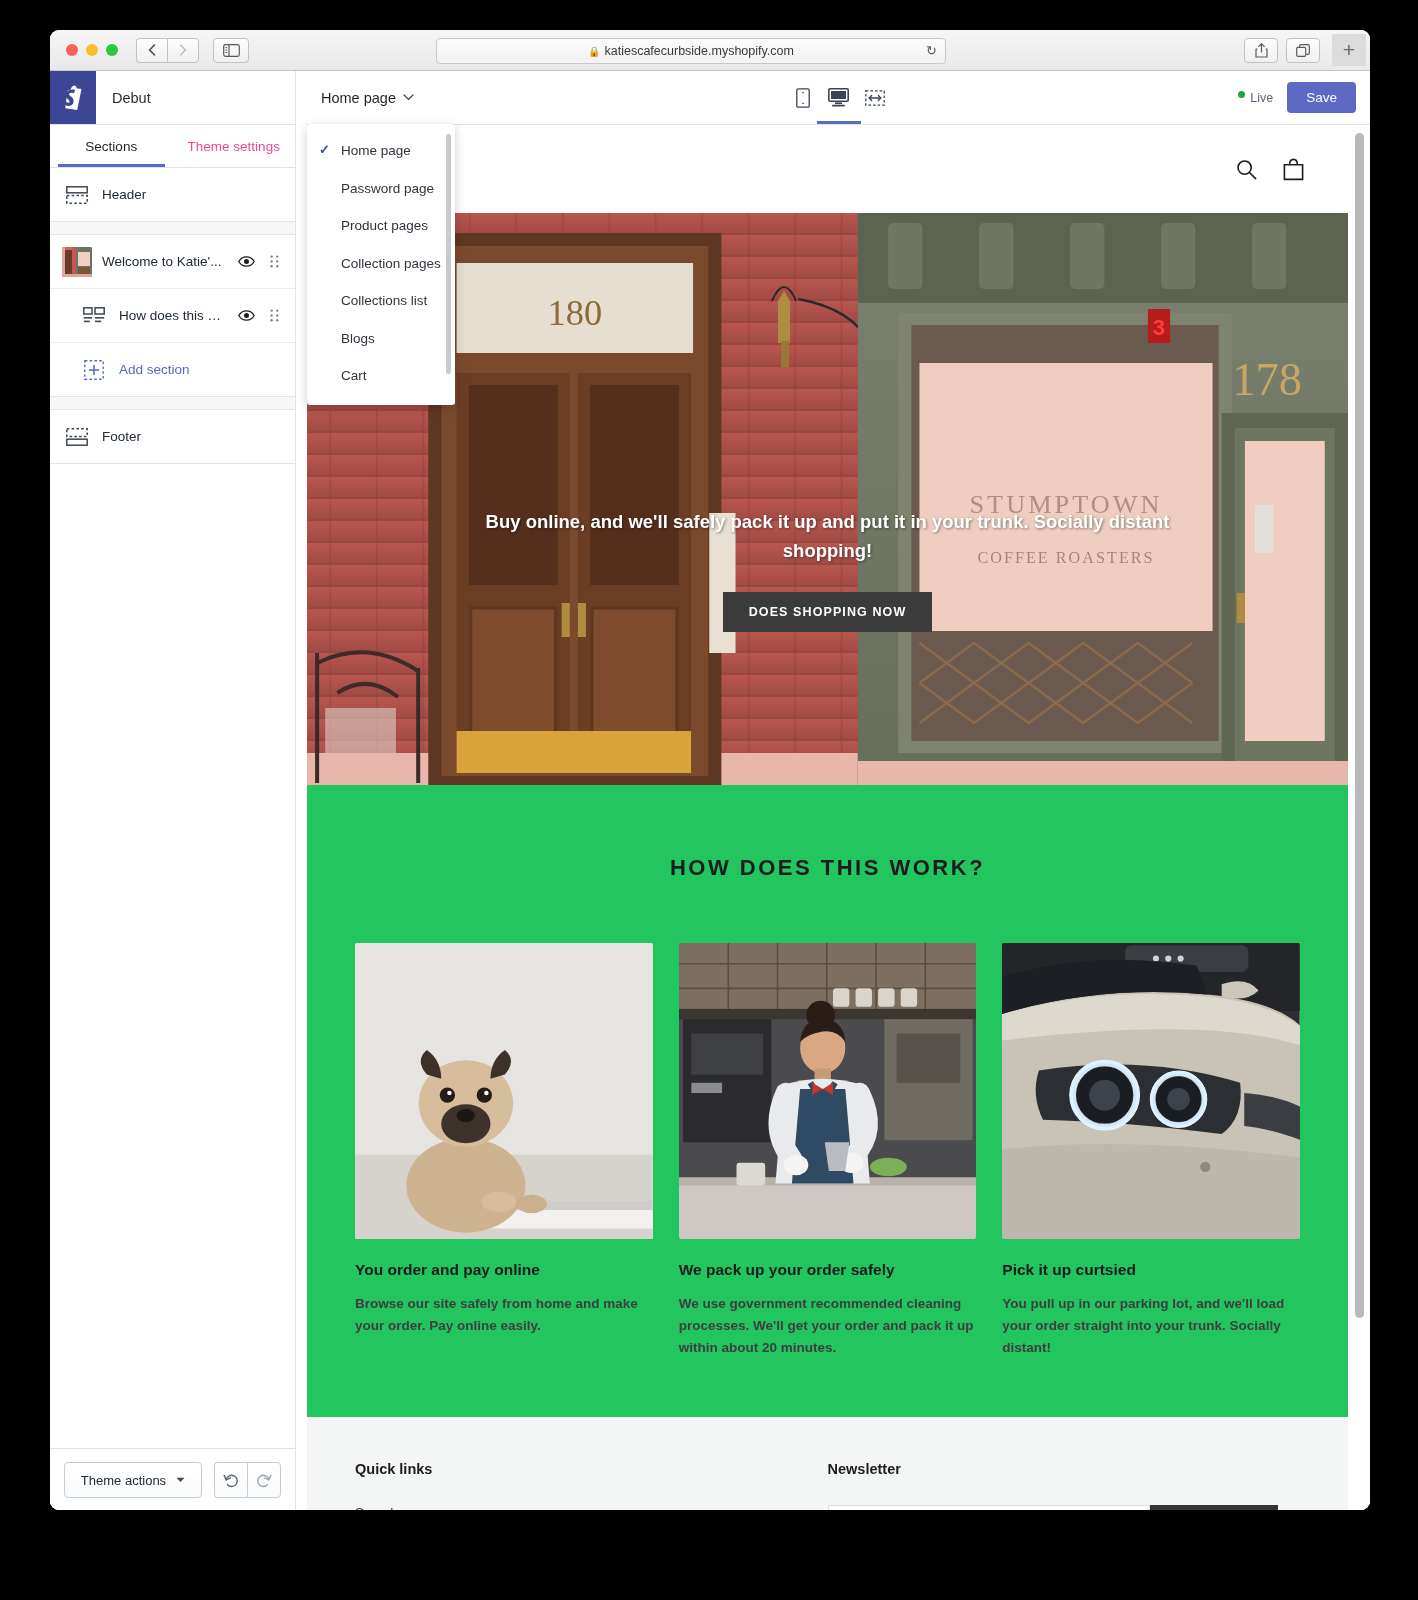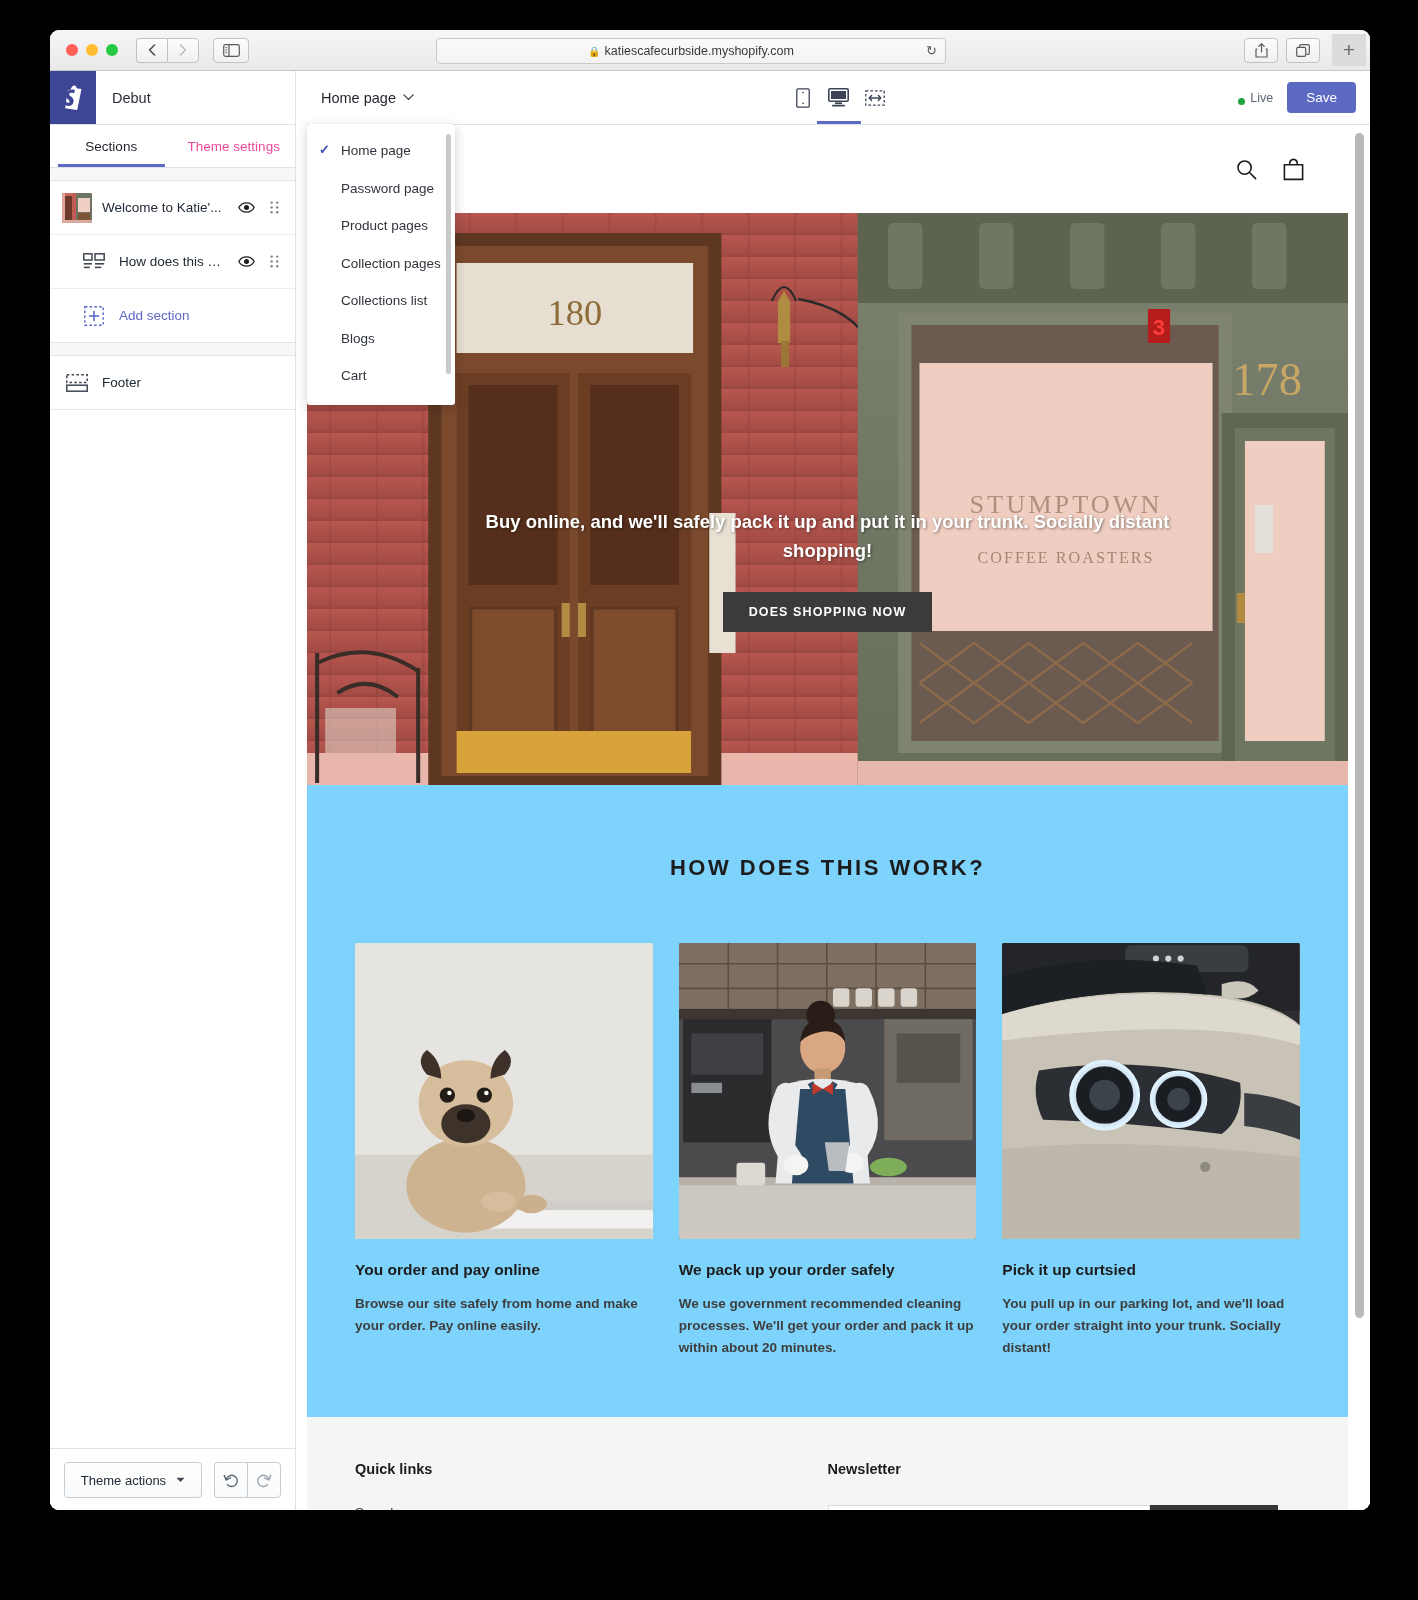--- a/index.html
+++ b/index.html
@@ -188,21 +188,21 @@
     display:flex; align-items:center; justify-content:center;
     position:relative; cursor:pointer; color:#3b4356;
   }
   .devbtn.active:after {
     content:""; position:absolute; bottom:0; left:-8px; right:-8px;
     height: 3px; background:#5c6ac4;
   }
   #topbar-right {
     margin-left:auto; display:flex; align-items:center; gap: 14px;
   }
-  #live-ind { display:flex; align-items:flex-end; gap:5px; font-size: 12.5px; color:#5b6472;}
+  #live-ind { display:flex; align-items:flex-start; gap:5px; font-size: 12.5px; color:#5b6472;}
   #live-dot { width:7px;height:7px;border-radius:50%; background:#21a33f;}
   #save-btn {
     background:#5c6ac4; color:#fff; font-size:13.5px;
     padding: 8px 19px; border-radius:4px; cursor:pointer;
   }
 
   
   #preview-wrap { flex:1; position:relative; overflow:hidden; background:#fff;}
   #preview { position:absolute; inset:0 22px 0 0; overflow:hidden; background:#fff;}
 
@@ -244,21 +244,21 @@
     text-shadow: 1px 1px 3px rgba(0,0,0,.45);
   }
   #hero-cta {
     margin-top: 27px;
     background:#3b3b3b; color:#fff;
     font-size: 12.5px; font-weight:bold; letter-spacing:1.1px;
     padding: 13px 26px; cursor:pointer;
   }
 
   
-  #hdw { background:#7dd3fc; padding: 70px 48px 58px; }
+  #hdw { background:#22c55e; padding: 70px 48px 58px; }
   #hdw-title {
     text-align:center; font-size: 22px; font-weight:bold;
     letter-spacing: 2.5px; color:#1c1c1c; margin-bottom: 62px;
   }
   #cards { display:flex; gap: 26px; }
   .card { flex:1; }
   .card-img {
     width:100%; height: 296px; border-radius:2px;
     background:#ddd; position:relative; overflow:hidden;
   }
@@ -381,20 +381,31 @@
           </svg>
         </div>
         <div id="theme-name">Debut</div>
       </div>
 
       <div id="tabs">
         <div class="tab active">Sections</div>
         <div class="tab">Theme settings</div>
       </div>
 
+      <div class="sec-group">
+        <div class="sec-row">
+          <div class="sec-icon">
+            <svg width="22" height="18" viewBox="0 0 22 18">
+              <rect x="0.8" y="0.8" width="20.4" height="6" fill="none" stroke="#404854" stroke-width="1.5"></rect>
+              <rect x="0.8" y="9.5" width="20.4" height="7.7" fill="none" stroke="#404854" stroke-width="1.5" stroke-dasharray="2.6 2.2"></rect>
+            </svg>
+          </div>
+          <div class="sec-label">Header</div>
+        </div>
+      </div>
 
       <div class="sec-gap"></div>
 
       <div class="sec-group">
         <div class="sec-row">
           <div class="sec-icon">
             <div class="thumb">
               <svg width="30" height="30" viewBox="0 0 30 30">
                 <rect width="30" height="30" fill="#c96a62"></rect>
                 <rect x="0" y="0" width="3" height="30" fill="#e3a59b"></rect>

